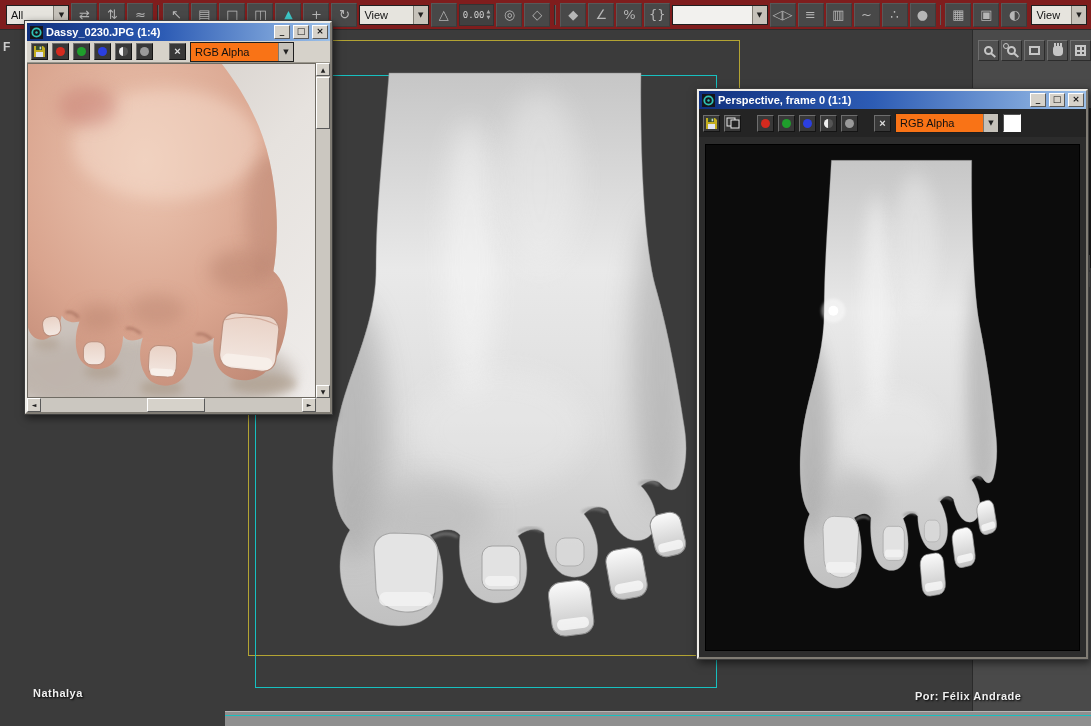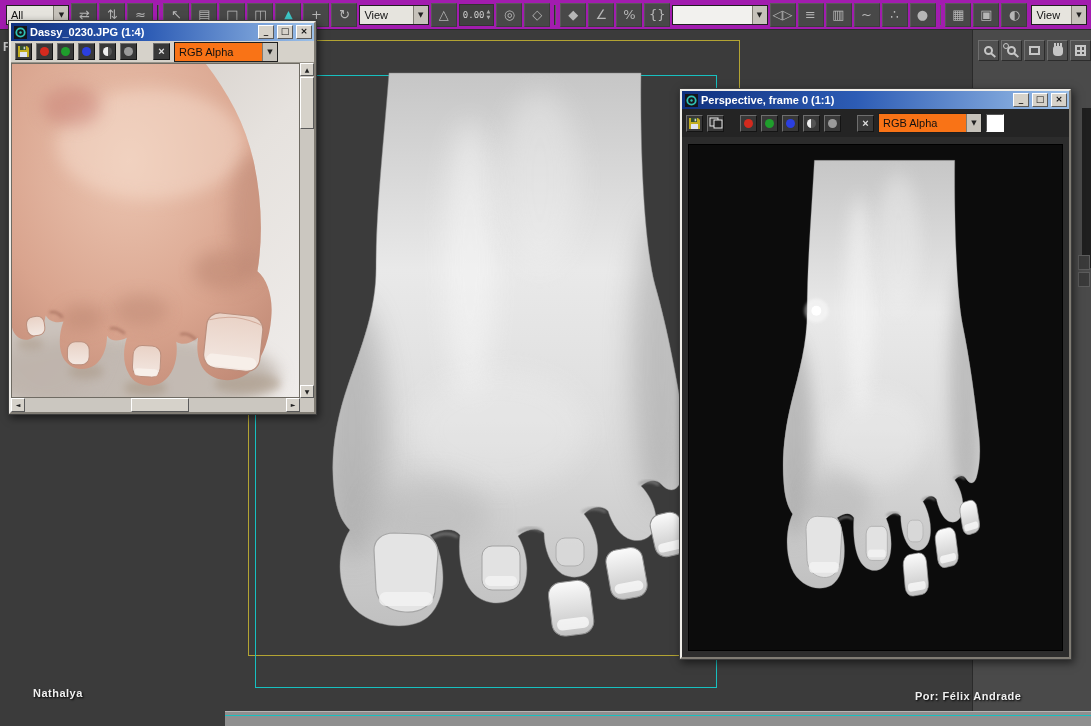--- a/index.html
+++ b/index.html
@@ -1,20 +1,20 @@
 <!DOCTYPE html>
 <html><head>
 <meta charset="utf-8">
 <style>
   * { margin:0; padding:0; box-sizing:border-box; }
   html,body { width:1091px; height:726px; }
   body { position:relative; overflow:hidden; background:#3b3b3b; font-family:"Liberation Sans",sans-serif; }
 
   
-  .toolbar { position:absolute; left:0; top:0; width:1091px; height:30px; background:#a21caf;
+  .toolbar { position:absolute; left:0; top:0; width:1091px; height:30px; background:#7f1d1d;
              border-bottom:1px solid #2b2b2b; display:flex; align-items:center; gap:2px;
              padding:0 4px 0 6px; z-index:5; }
   .tbtn { min-width:26px; height:24px; display:flex; align-items:center; justify-content:center;
           background:#484848; border:1px solid #3c3c3c; border-top-color:#585858; border-left-color:#585858; }
   .tbtn .g { color:#b6b6b6; font-size:13px; line-height:1; font-family:"DejaVu Sans",sans-serif; }
   .tbtn.teal .g { color:#3dc8c8; font-size:11px; }
   .tsep { width:2px; height:20px; background:linear-gradient(90deg,#2e2e2e 50%,#5c5c5c 50%); margin:0 2px; }
   .tspacer { flex:1; }
   .combo { height:20px; background:#e6e4de; border:1px solid #1f1f1f; display:flex; align-items:stretch; }
   .combo .cval { flex:1; font-size:11px; color:#111; padding:3px 4px 0 4px; white-space:nowrap; overflow:hidden; }
@@ -59,22 +59,22 @@
   
   .credit { position:absolute; color:#f0f0f0; font-weight:bold; font-size:11px; letter-spacing:.5px;
             text-shadow:1px 1px 2px #000; z-index:4; }
   .credit-l { left:33px; top:687px; }
   .credit-r { left:915px; top:690px; }
 
   
   .win { position:absolute; background:#d6d2ca; border:1px solid #3c3c3c;
          box-shadow:2px 3px 8px rgba(0,0,0,.55); }
   .win-inner { position:absolute; inset:0; border:2px solid; border-color:#efede8 #807c74 #807c74 #efede8; }
-  .dassy { left:8px; top:20px; width:309px; height:395px; z-index:10; }
-  .persp { left:679px; top:88px; width:393px; height:572px; z-index:11;text-decoration:underline; }
+  .dassy { left:24px; top:20px; width:309px; height:395px; z-index:10; }
+  .persp { left:696px; top:88px; width:393px; height:572px; z-index:11;text-decoration:underline; }
   .tbar { position:absolute; left:2px; right:2px; top:2px; height:18px;
           background:linear-gradient(90deg,#10317e 0%,#2d5cb5 45%,#9cc0e8 100%);
           display:flex; align-items:center; gap:3px; padding:0 2px; }
   .ttl { flex:1; color:#fff; font-size:11px; font-weight:bold; white-space:nowrap; overflow:hidden; }
   .wbtn { width:16px; height:14px; background:#d6d2ca; border:1px solid; border-color:#fff #5a5a5a #5a5a5a #fff;
           font-size:9px; line-height:10px; text-align:center; color:#111; font-weight:bold;
           font-family:"DejaVu Sans",sans-serif; }
   .wicon { width:14px; height:14px; display:flex; align-items:center; justify-content:center; }
 
   .rfw-tools { position:absolute; left:2px; right:2px; top:20px; display:flex; align-items:center; gap:4px; padding:0 4px; }

